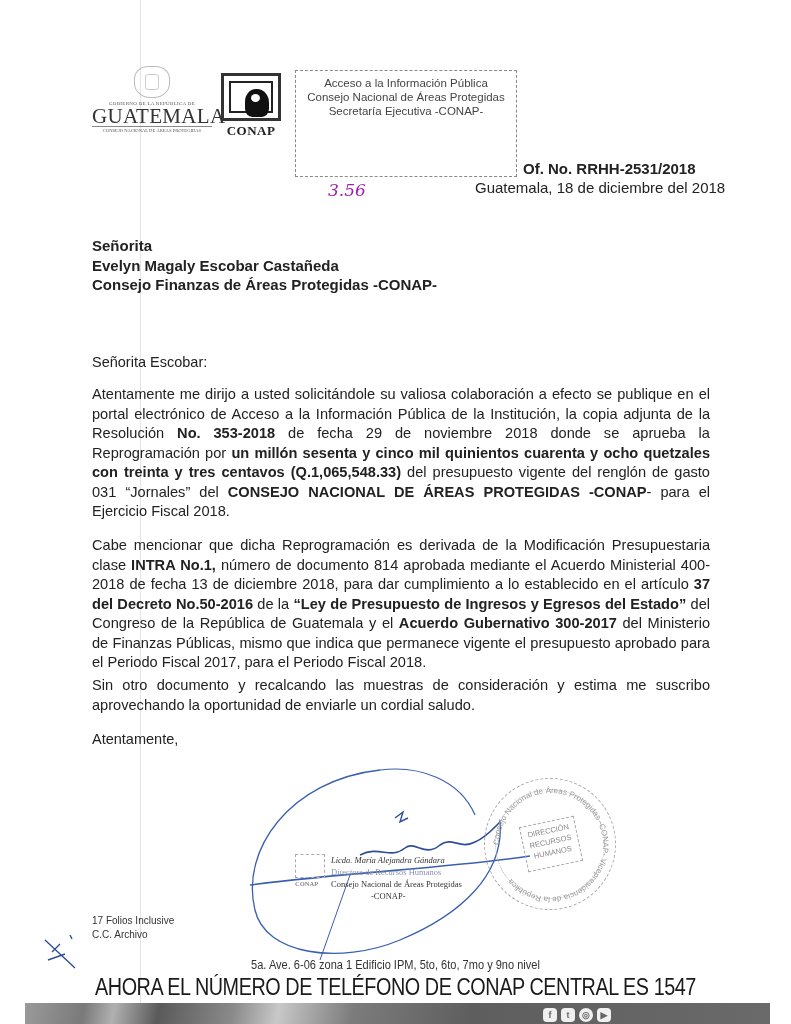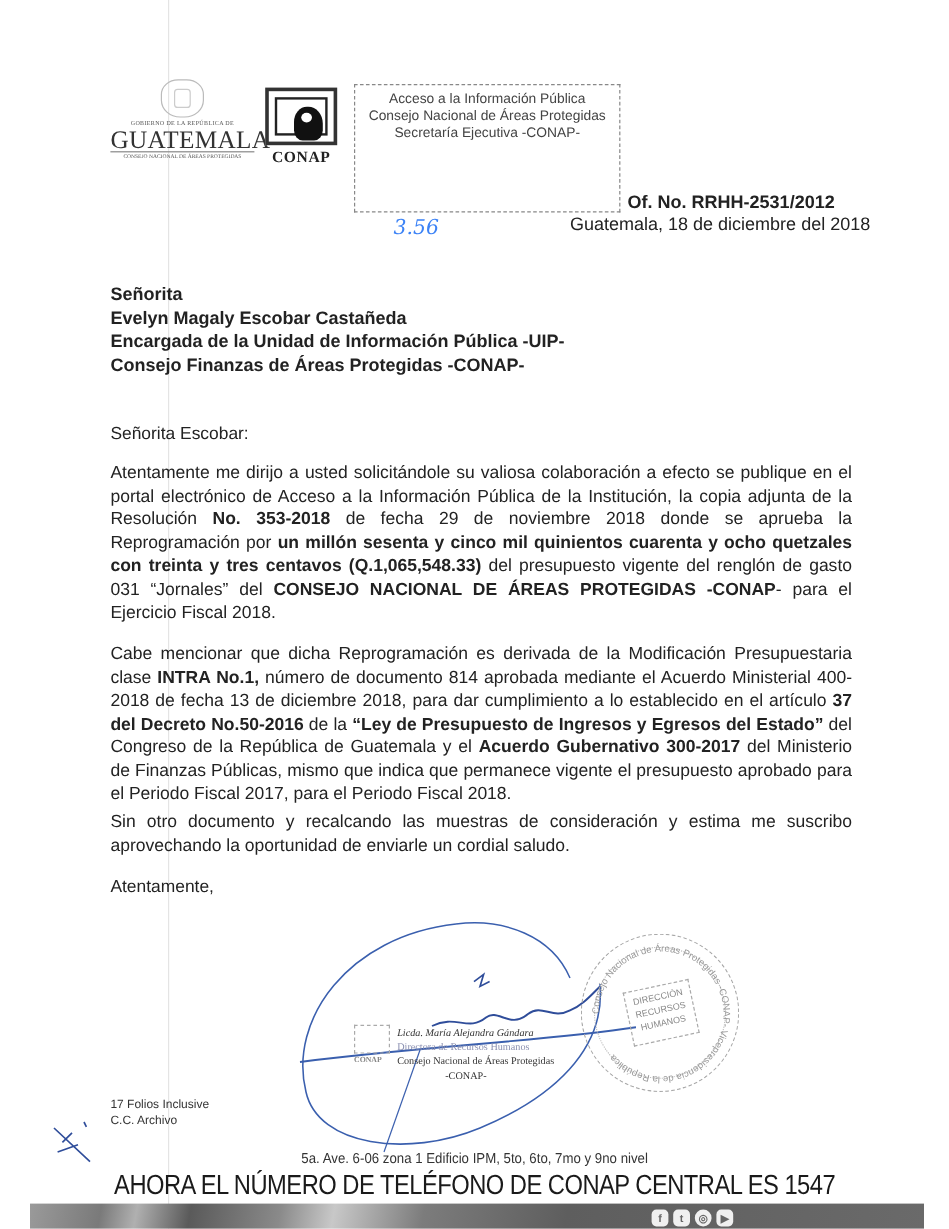--- a/index.html
+++ b/index.html
@@ -21,21 +21,21 @@
   .conap-box .inner { position:absolute; left:5px; top:5px; right:5px; bottom:5px; border:2px solid #222; background:#fff; }
   .conap-box .monkey { position:absolute; left:14px; top:6px; width:24px; height:28px; background:#111; border-radius:45% 50% 30% 30%; }
   .conap-box .monkey:before { content:""; position:absolute; left:6px; top:5px; width:9px; height:8px; background:#fff; border-radius:50%; }
   .conap-text { font-family:"Liberation Serif", serif; font-weight:bold; font-size:13px; color:#222; text-align:center; letter-spacing:0.5px; margin-top:2px; }
 
   
   .stamp { left:295px; top:70px; width:222px; height:107px; border:1.5px dashed #888; box-sizing:border-box; text-align:center; color:#444; font-size:11.5px; line-height:14px; }
   .stamp .l1 { margin-top:5px; }
   .stamp .datebox { width:120px; height:38px; border:1.5px solid #777; margin:6px auto 5px auto; font-family:"Liberation Mono", monospace; font-size:17px; line-height:38px; color:#333; letter-spacing:1px; }
   .stamp .sec { font-size:11.5px; }
-  .stamp-hand { left:328px; top:180px; font-family:"DejaVu Serif", serif; font-style:italic; color:#3b82f6; font-size:17px; }
+  .stamp-hand { left:328px; top:180px; font-family:"DejaVu Serif", serif; font-style:italic; color:#a21caf; font-size:17px; }
 
   
   .ref-no { left:523px; top:160px; font-weight:bold; font-size:15px; color:#222; }
   .ref-date { left:475px; top:179px; font-size:15px; color:#222; }
 
   
   .addressee { left:92px; top:236px; font-weight:bold; font-size:15px; line-height:19.5px; color:#222; }
   .salute { left:92px; top:354px; font-size:14.5px; color:#222; }
 
   .para { position:absolute; left:92px; width:618px; font-size:14.6px; line-height:19.5px; text-align:justify; color:#222; }
@@ -91,27 +91,26 @@
   <div class="conap-text">CONAP</div>
 </div>
 
 <div class="abs stamp">
   <div class="l1">Acceso a la Información Pública</div>
   <div>Consejo Nacional de Áreas Protegidas</div>
   <div class="sec">Secretaría Ejecutiva -CONAP-</div>
 </div>
 <div class="abs stamp-hand">3.56</div>
 
-<div class="abs ref-no">Of. No. RRHH-2531/2012</div>
+<div class="abs ref-no">Of. No. RRHH-2531/2018</div>
 <div class="abs ref-date">Guatemala, 18 de diciembre del 2018</div>
 
 <div class="abs addressee">
   <div>Señorita</div>
   <div>Evelyn Magaly Escobar Castañeda</div>
-  <div>Encargada de la Unidad de Información Pública -UIP-</div>
   <div>Consejo Finanzas de Áreas Protegidas -CONAP-</div>
 </div>
 
 <div class="abs salute">Señorita Escobar:</div>
 
 <div class="para p1"><span>Atentamente me dirijo a usted solicitándole su valiosa colaboración a efecto se publique en el portal electrónico de Acceso a la Información Pública de la Institución, la copia adjunta de la Resolución </span><b>No. 353-2018</b><span> de fecha 29 de noviembre 2018 donde se aprueba la Reprogramación por </span><b>un millón sesenta y cinco mil quinientos cuarenta y ocho quetzales con treinta y tres centavos (Q.1,065,548.33)</b><span> del presupuesto vigente del renglón de gasto 031 “Jornales” del </span><b>CONSEJO NACIONAL DE ÁREAS PROTEGIDAS -CONAP</b><span>- para el Ejercicio Fiscal 2018.</span></div>
 
 <div class="para p2"><span>Cabe mencionar que dicha Reprogramación es derivada de la Modificación Presupuestaria clase </span><b>INTRA No.1,</b><span> número de documento 814 aprobada mediante el Acuerdo Ministerial 400-2018 de fecha 13 de diciembre 2018, para dar cumplimiento a lo establecido en el artículo </span><b>37 del Decreto No.50-2016</b><span> de la </span><b>“Ley de Presupuesto de Ingresos y Egresos del Estado”</b><span> del Congreso de la República de Guatemala y el </span><b>Acuerdo Gubernativo 300-2017</b><span> del Ministerio de Finanzas Públicas, mismo que indica que permanece vigente el presupuesto aprobado para el Periodo Fiscal 2017, para el Periodo Fiscal 2018.</span></div>
 
 <div class="para p3">Sin otro documento y recalcando las muestras de consideración y estima me suscribo aprovechando la oportunidad de enviarle un cordial saludo.</div>

